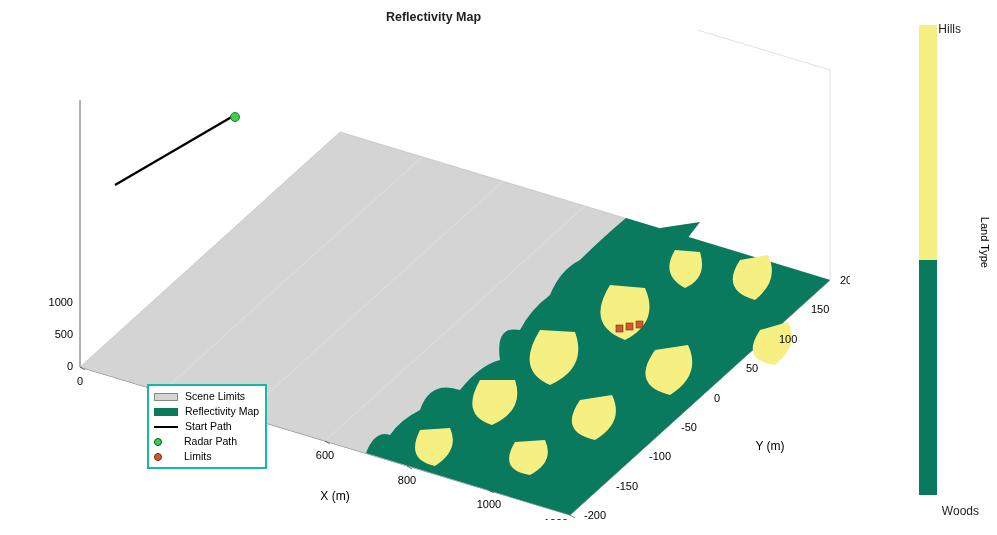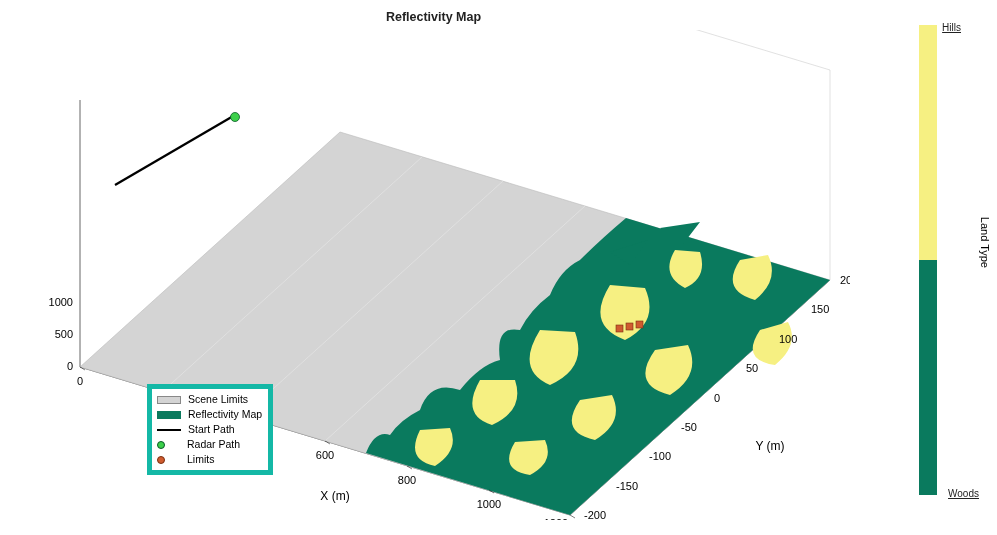--- a/index.html
+++ b/index.html
@@ -27,21 +27,21 @@
     top: 30px;
     left: 40px;
     width: 810px;
     height: 490px;
   }
   .legend {
     position: absolute;
     left: 147px;
     top: 384px;
     background: #fff;
-    border: 5px solid #14b8a6;
+    border: 2px solid #14b8a6;
     padding: 3px 6px 3px 5px;
     font-size: 10.5px;
     line-height: 15px;
   }
   .legend-row { display: flex; align-items: center; height: 15px; }
   .legend-swatch { width: 25px; height: 8px; margin-right: 6px; display:flex; align-items:center; }
   .legend-box { width: 24px; height: 8px; }
   .legend-line { width: 24px; height: 0; border-top: 2px solid #000; }
   .legend-mark { width: 24px; text-align: center; position: relative; height:10px; }
   .legend-mark span { display:inline-block; width:8px; height:8px; border-radius:50%; }
@@ -56,21 +56,21 @@
   .colorbar-bot { width: 100%; height: 50%; background: #0a7a5e; }
   .colorbar-label {
     position: absolute;
     right: 12px;
     top: 50%;
     transform: translateY(-50%) rotate(90deg);
     transform-origin: right center;
     font-size: 11px;
     white-space: nowrap;
   }
-  .cb-tick { position: absolute; font-size: 10px; color: #222; text-decoration: underline; }
+  .cb-tick { position: absolute; font-size: 12px; color: #222; }
   svg text { font-family: Arial, Helvetica, sans-serif; }
 </style>
 </head>
 <body>
 
 <div class="title">Reflectivity Map</div>
 
 <div class="plot-area">
 <svg width="810" height="490" viewBox="0 0 810 490">
   <polyline points="530,485 40,337 40,70" fill="none" stroke="#555" stroke-width="0.9"></polyline>
@@ -169,14 +169,14 @@
       </div>
     <span>Limits</span>
   </div>
 </div>
 
 <div class="colorbar">
   <div class="colorbar-top"></div>
   <div class="colorbar-bot"></div>
 </div>
 <div class="cb-tick" style="right:36px; top:22px;">Hills</div>
-<div class="cb-tick" style="right:18px; top:488px;">Woods</div>
+<div class="cb-tick" style="right:18px; top:504px;">Woods</div>
 <div class="colorbar-label">Land Type</div>
 
 </body></html>

